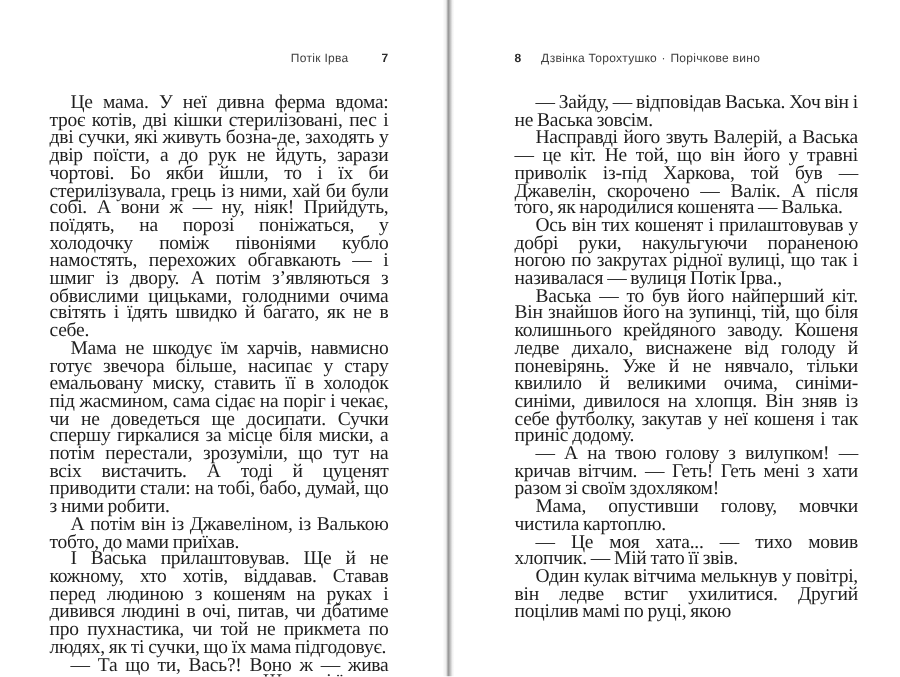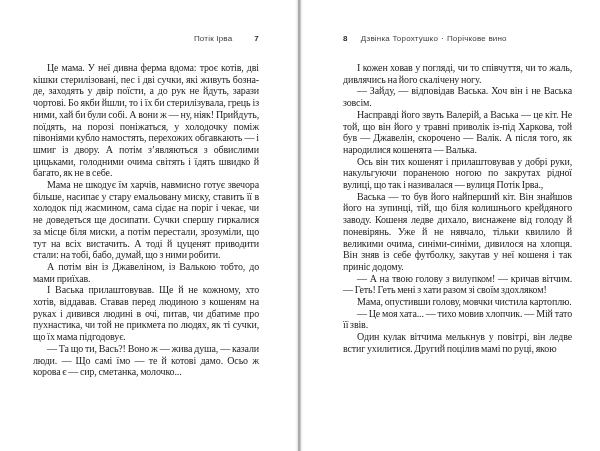--- a/index.html
+++ b/index.html
@@ -50,21 +50,21 @@
     font-weight: bold;
     color: #2b2b2b;
   }
   .head-left .head-num { margin-left: 22px; }
   .head-right .head-num { margin-right: 13px; }
   .head-author { }
   .head-sep { margin: 0 3px; }
 
   .body-text p.para {
     margin: 0;
-    font-size: 10px;
+    font-size: 13px;
     line-height: 11.7px;
     color: #1e1e1e;
     text-align: justify;
     text-indent: 14px;
     letter-spacing: -0.15px;
     word-spacing: -0.5px;
   }
 
   .gutter {
     position: absolute;
@@ -105,21 +105,20 @@
 
   <div class="page page-right">
     <div class="content">
       <div class="running-head head-right">
         <span class="head-num">8</span>
         <span class="head-author">Дзвінка Торохтушко</span>
         <span class="head-sep">·</span>
         <span class="head-title">Порічкове вино</span>
       </div>
       <div class="body-text">
-          <p class="para">І кожен ховав у погляді, чи то співчуття, чи то жаль, дивлячись на його скалічену ногу.</p>
           <p class="para">— Зайду, — відповідав Васька. Хоч він і не Васька зовсім.</p>
           <p class="para">Насправді його звуть Валерій, а Васька — це кіт. Не той, що він його у травні приволік із-під Харкова, той був — Джавелін, скорочено — Валік. А після того, як народилися кошенята — Валька.</p>
           <p class="para">Ось він тих кошенят і прилаштовував у добрі руки, накульгуючи пораненою ногою по закрутах рідної вулиці, що так і називалася — вулиця Потік Ірва.,</p>
           <p class="para">Васька — то був його найперший кіт. Він знайшов його на зупинці, тій, що біля колишнього крейдяного заводу. Кошеня ледве дихало, виснажене від голоду й поневірянь. Уже й не нявчало, тільки квилило й великими очима, синіми-синіми, дивилося на хлопця. Він зняв із себе футболку, закутав у неї кошеня і так приніс додому.</p>
           <p class="para">— А на твою голову з вилупком! — кричав вітчим. — Геть! Геть мені з хати разом зі своїм здохляком!</p>
           <p class="para">Мама, опустивши голову, мовчки чистила картоплю.</p>
           <p class="para">— Це моя хата... — тихо мовив хлопчик. — Мій тато її звів.</p>
           <p class="para">Один кулак вітчима мелькнув у повітрі, він ледве встиг ухилитися. Другий поцілив мамі по руці, якою</p>
         </div>
     </div>

